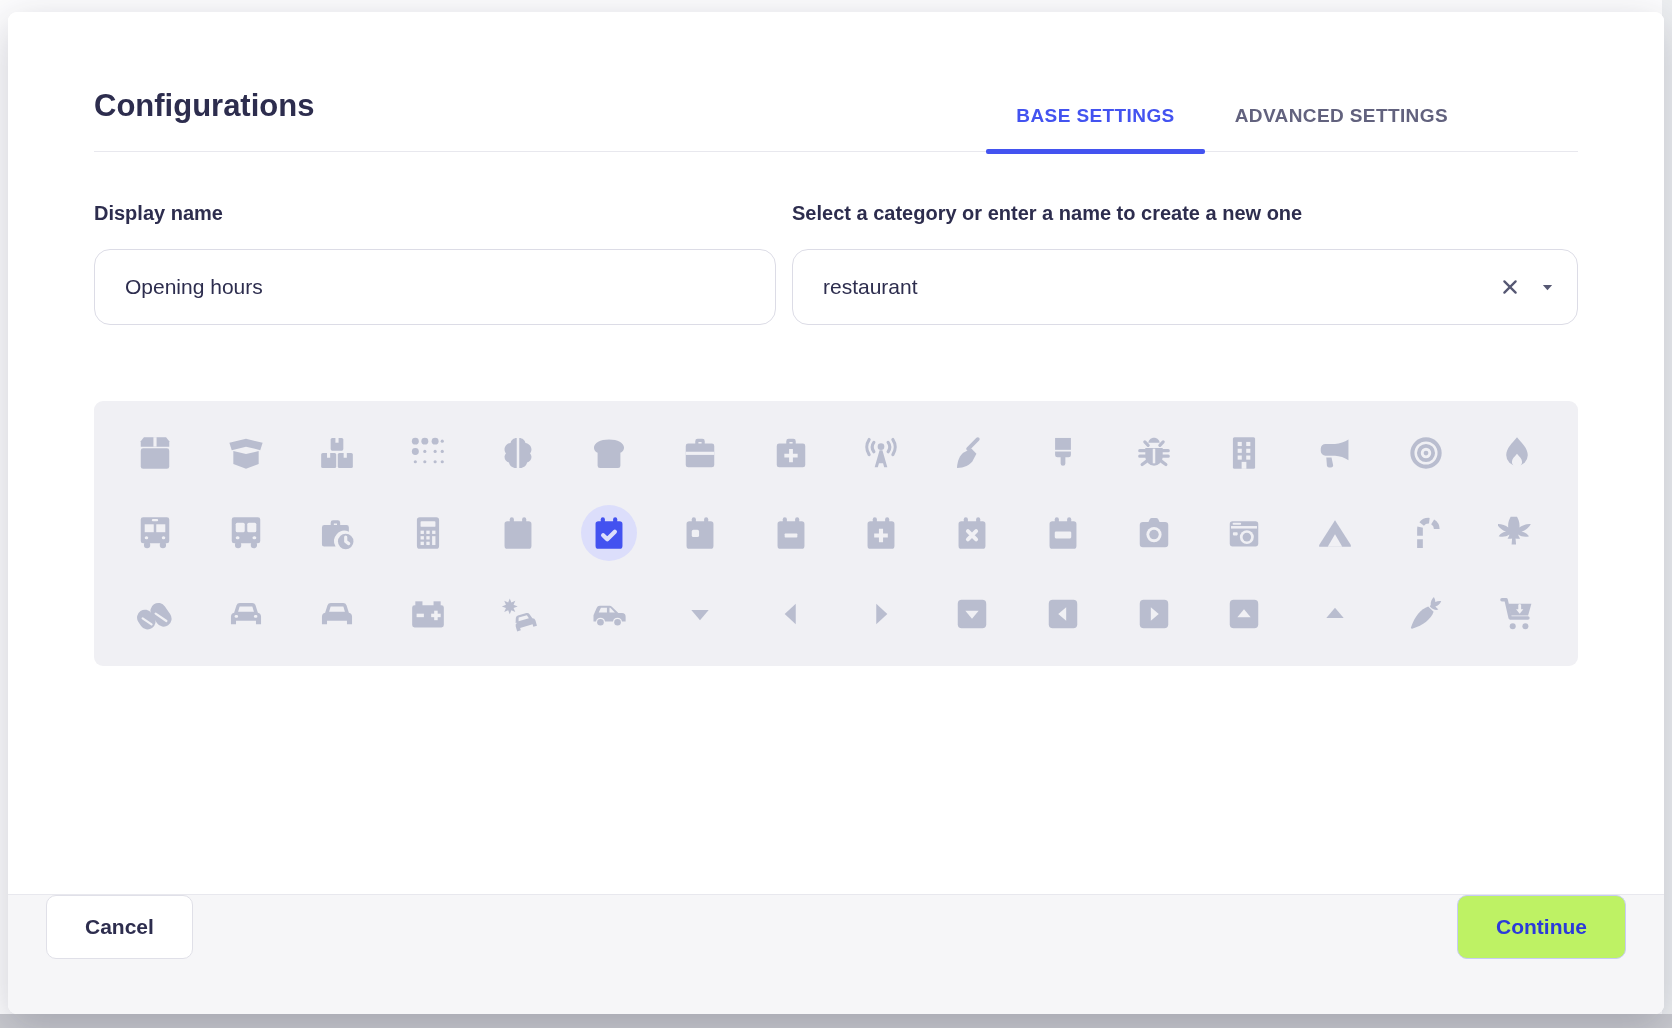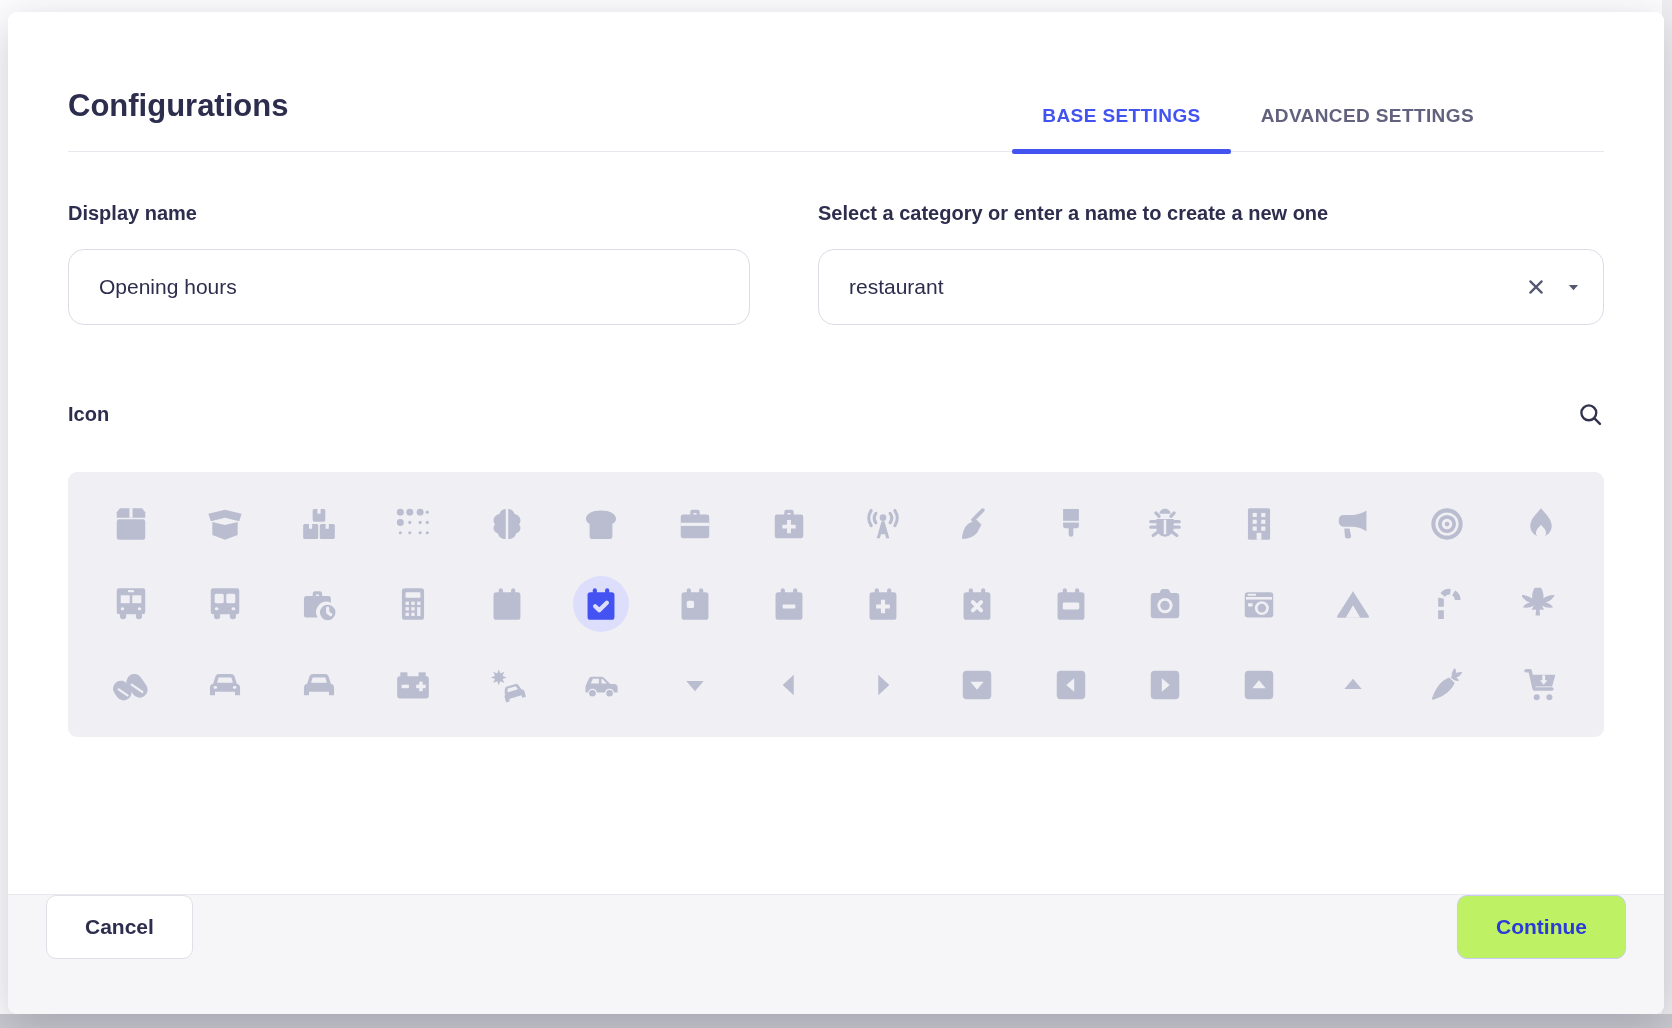--- a/index.html
+++ b/index.html
@@ -32,21 +32,21 @@
     color:#3c3c5e; margin-right:26px;
   }
   .modal-title { font-size:25px; font-weight:700; color:#2d2d4e; }
   .close-btn {
     margin-left:auto; width:54px; height:54px; background:#fff;
     border:1px solid #e4e4ec; border-radius:10px; cursor:pointer;
     display:flex; align-items:center; justify-content:center; color:#8c8da8; padding:0;
   }
 
   
-  .modal-body { flex:1; background:#fff; padding:0 60px; overflow:hidden; }
+  .modal-body { flex:1; background:#fff; padding:0 86px; overflow:hidden; }
 
   .config-row {
     margin-top:76px; display:flex; align-items:flex-end;
     border-bottom:1px solid #e8e8ee;
   }
   .config-heading { font-size:31px; font-weight:700; color:#2d2d4e; margin:0 0 27px 0; }
   .tabs { margin-left:auto; margin-right:100px; display:flex;align-items:center; }
   .tab {
     font-size:19px; font-weight:700; letter-spacing:.4px; color:#62627e;
     padding:0 30px 24px; position:relative; cursor:pointer; white-space:nowrap;
@@ -144,29 +144,20 @@
           <span class="combo-caret">
             <svg viewBox="0 0 24 24" width="17" height="17" fill="currentColor">
               <path d="M5.5 8.5h13L12 16z"></path>
             </svg>
           </span>
         </div>
       </div>
     </div>
 
     <div class="icon-section">
-      <div class="icon-label-row">
-        <div class="icon-label">Icon</div>
-        <span class="icon-search">
-          <svg viewBox="0 0 24 24" width="27" height="27">
-            <circle cx="10.5" cy="10.5" r="6.6" fill="none" stroke="currentColor" stroke-width="2.1"></circle>
-            <path d="M15.5 15.5 20.4 20.4" fill="none" stroke="currentColor" stroke-width="2.1" stroke-linecap="round"></path>
-          </svg>
-        </span>
-      </div>
       <div class="icon-grid">
           <div class="icon-cell">
             <svg viewBox="0 0 24 24" width="38" height="38" fill="currentColor">
               <path d="M3 4.5 5 2h14l2 2.5V8H3z"></path>
               <rect x="3" y="9" width="18" height="13" rx="1.5"></rect>
               <rect class="cut" x="11" y="2" width="2" height="6"></rect>
             </svg>
           </div>
           <div class="icon-cell">
             <svg viewBox="0 0 24 24" width="38" height="38" fill="currentColor">

